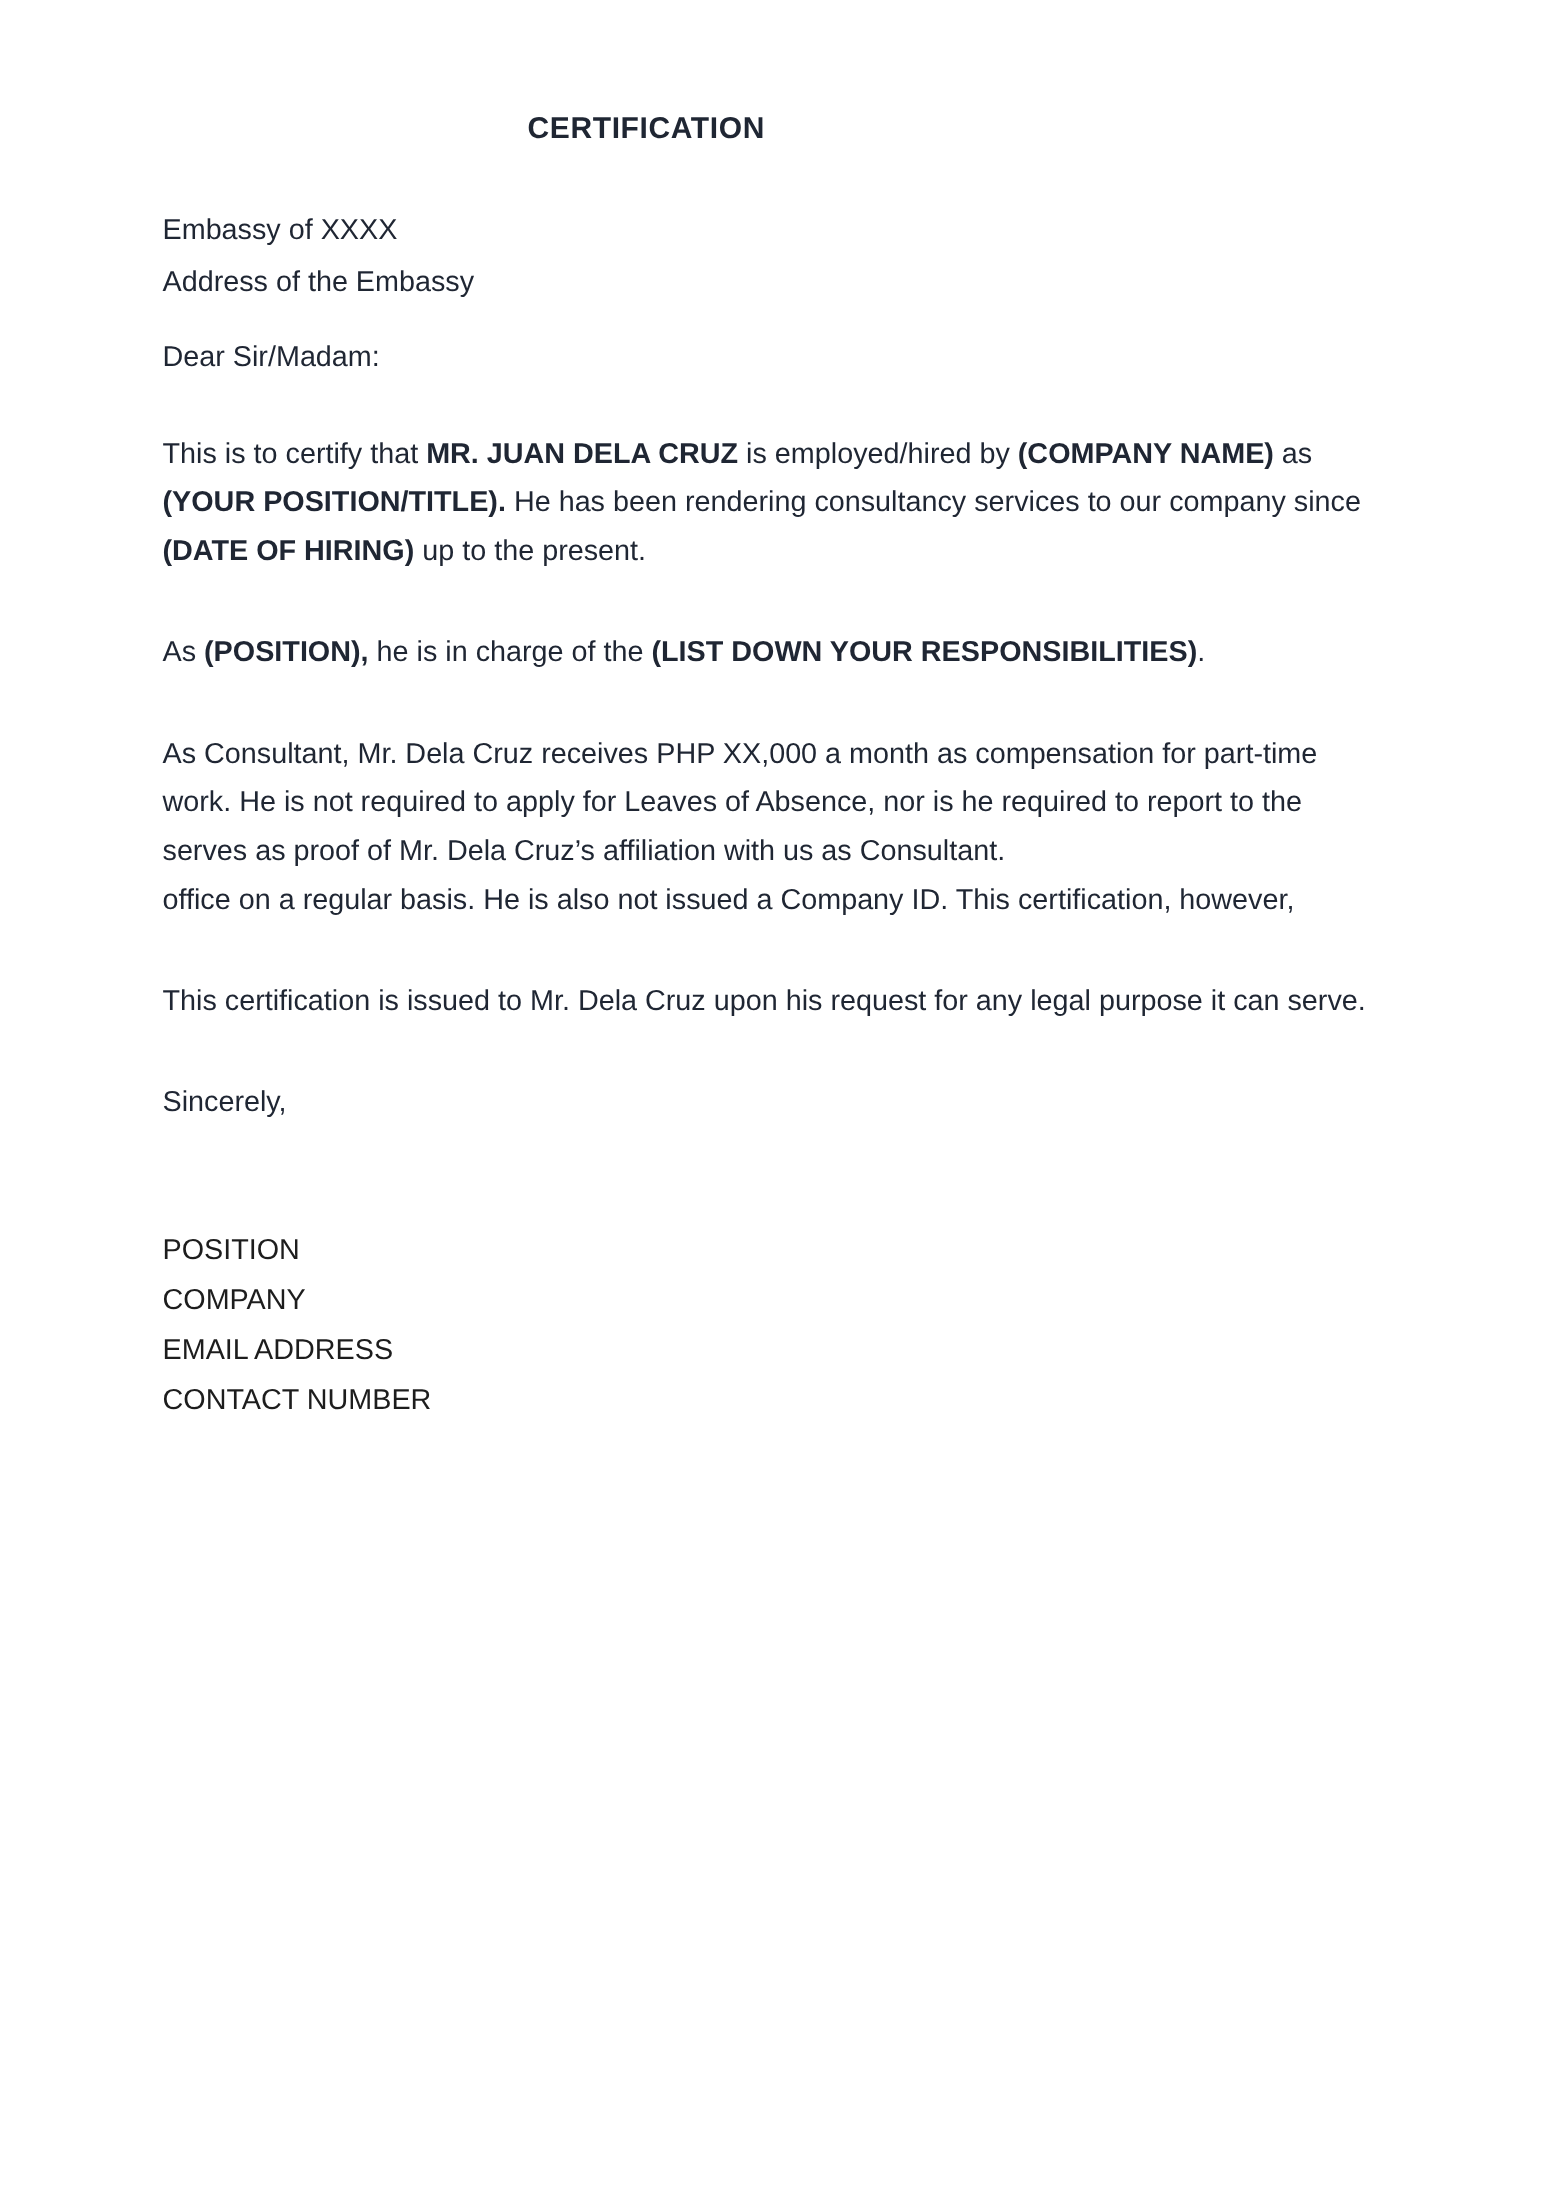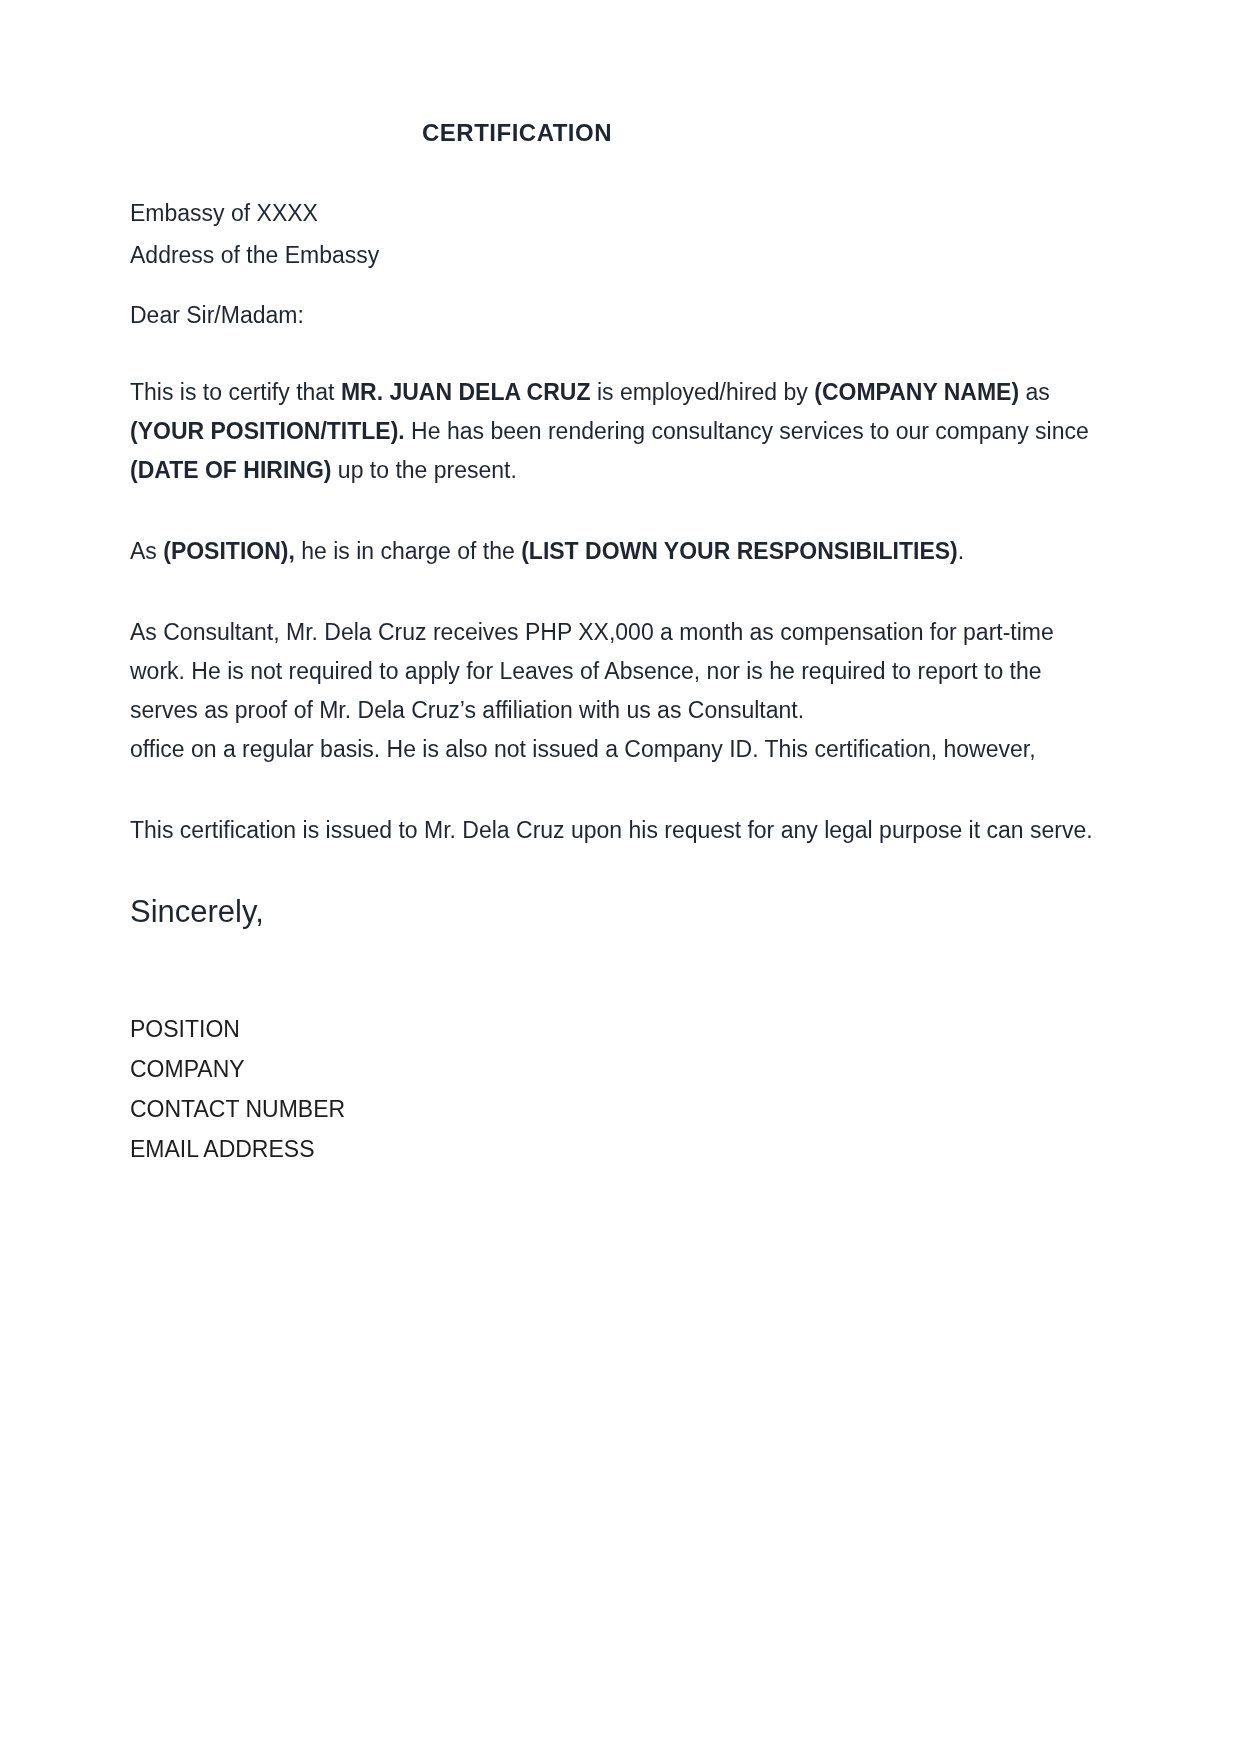--- a/index.html
+++ b/index.html
@@ -10,21 +10,21 @@
   body {
     width: 1241px;
     height: 1754px;
     font-family: "Liberation Sans", "DejaVu Sans", sans-serif;
     overflow: hidden;
   }
   .page {
     width: 1014px;
     height: 1754px;
     box-sizing: border-box;
-    padding: 118px 110px 0 130px;
+    padding: 88px 110px 0 130px;
     background: var(--page-bg, #ffffff);
     color: var(--body-text, #1f2633);
   }
   .title {
     text-align: center;
     font-size: 24px;
     font-weight: 700;
     letter-spacing: 0.5px;
     line-height: 30px;
     margin-bottom: 44px;
@@ -44,21 +44,21 @@
     line-height: 39px;
     margin: 16px 0 42px 0;
   }
   .line {
     white-space: nowrap;
   }
   .bold {
     font-weight: 700;
   }
   .closing {
-    font-size: 31px;
+    font-size: 23px;
     line-height: 39px;
     margin-bottom: 78px;
   }
   .signature {
     font-size: 23px;
     line-height: 40px;
     color: var(--signature-text, #1d1d1d);
   }
 </style>
 </head>
@@ -92,16 +92,16 @@
       <div class="paragraph">
         <div class="line"><span>This certification is issued to Mr. Dela Cruz upon his request for any legal purpose it can serve.</span></div>
       </div>
     </div>
 
   <div class="closing">Sincerely,</div>
 
   <div id="signature" class="signature">
       <div>POSITION</div>
       <div>COMPANY</div>
+      <div>EMAIL ADDRESS</div>
       <div>CONTACT NUMBER</div>
-      <div>EMAIL ADDRESS</div>
     </div>
 </div>
 
 </body></html>

